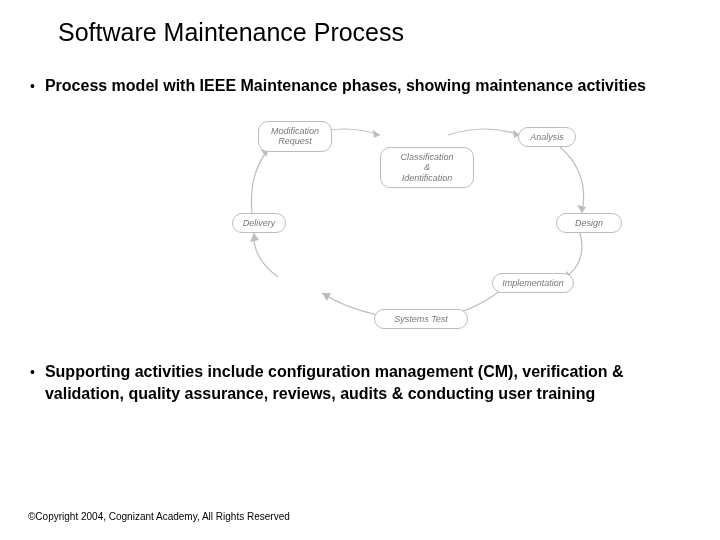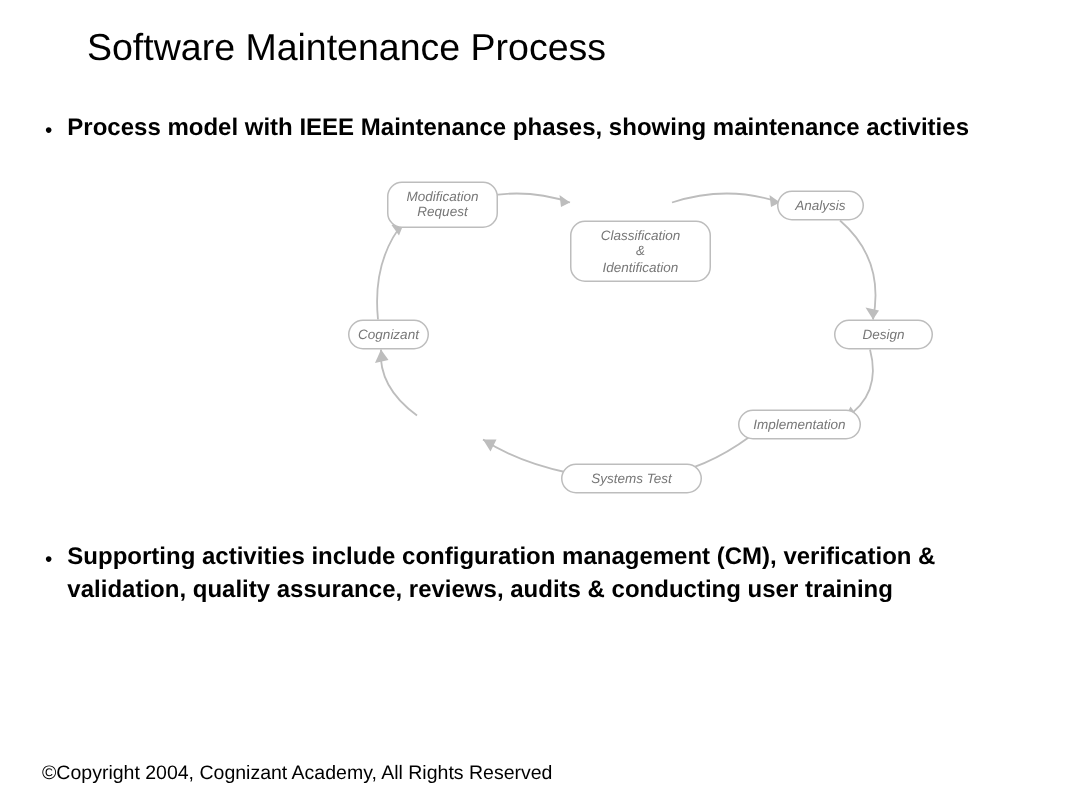--- a/index.html
+++ b/index.html
@@ -60,21 +60,21 @@
     justify-content: center;
     text-align: center;
     padding: 4px 8px;
     line-height: 1.15;
     white-space: pre-line;
   }
   .footer {
     position: absolute;
     left: 28px;
     bottom: 18px;
-    font-size: 13px;
+    font-size: 10px;
     color: #000;
     text-align: center;
   }
   svg.connectors {
     position: absolute;
     inset: 0;
     width: 100%;
     height: 100%;
     pointer-events: none;
   }
@@ -126,21 +126,21 @@
 
     <div class="node" style="left:28px; top:8px; width:74px;">Modification
 Request</div>
     <div class="node" style="left:150px; top:6px; width:94px;margin-top:28px;">Classification
 &amp;
 Identification</div>
     <div class="node" style="left:288px; top:14px; width:58px;text-align:center;">Analysis</div>
     <div class="node" style="left:326px; top:100px; width:66px;">Design</div>
     <div class="node" style="left:262px; top:160px; width:82px;">Implementation</div>
     <div class="node" style="left:144px; top:196px; width:94px;">Systems Test</div>
-    <div class="node" style="left:2px; top:100px; width:54px;">Cognizant</div>
+    <div class="node" style="left:2px; top:100px; width:54px;">Delivery</div>
   </div>
 </div>
 
 <div class="bullets-lower">
   <div class="bullet-row">
     <span class="bullet-dot">•</span>
     <span class="bullet-text">Supporting activities include configuration management (CM), verification &amp; validation, quality assurance, reviews, audits &amp; conducting user training</span>
   </div>
 </div>
 

